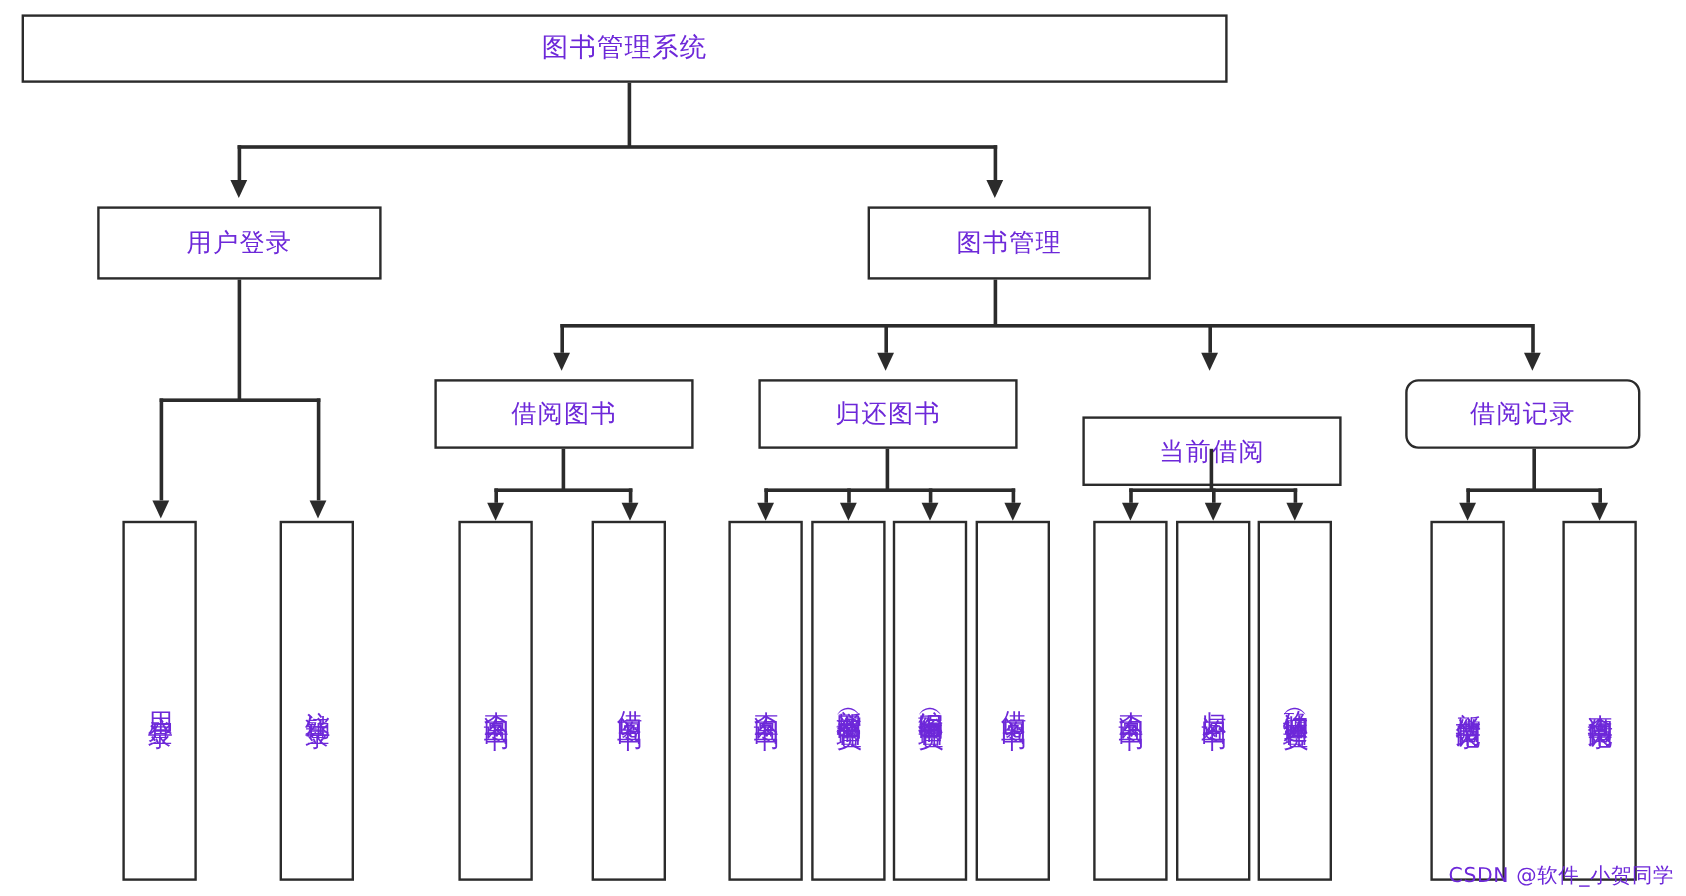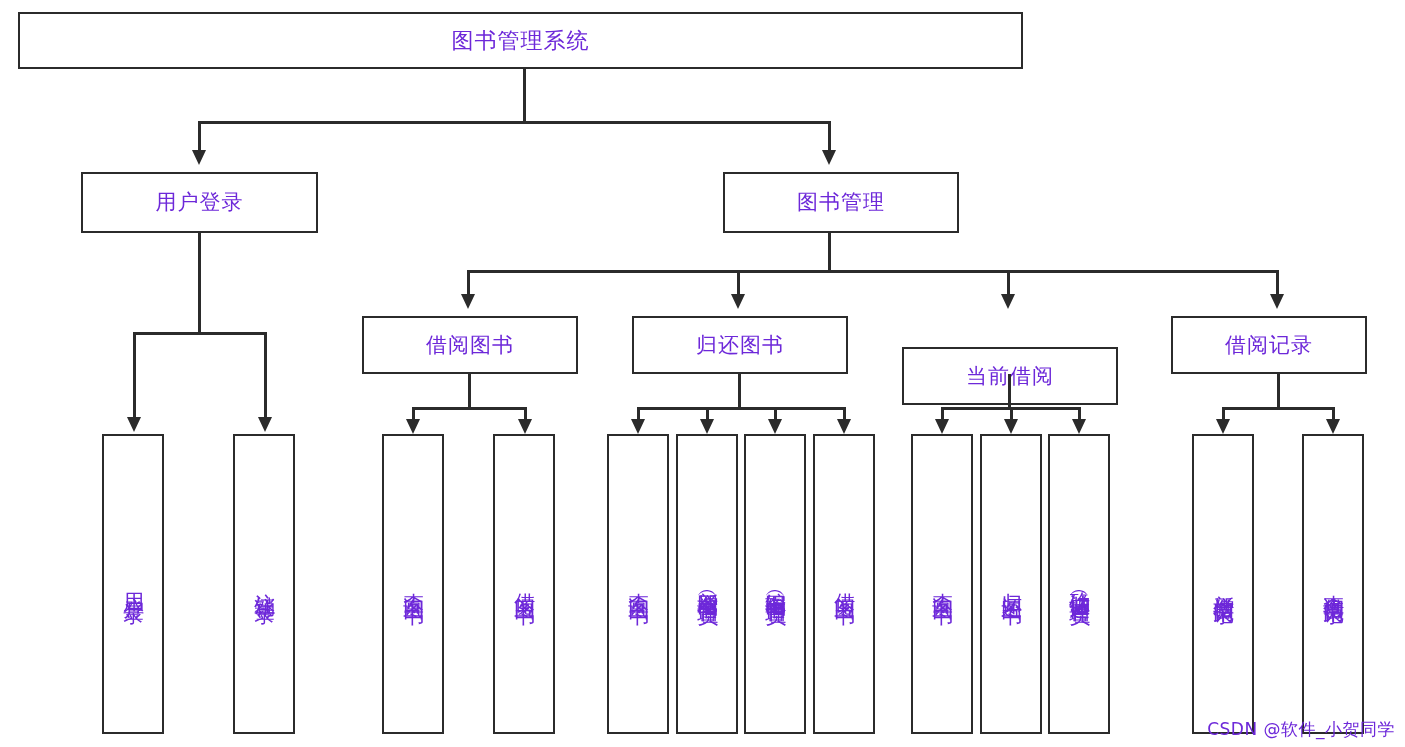--- a/index.html
+++ b/index.html
@@ -128,21 +128,21 @@
 
   <div class="node" style="left:362px;top:316px;width:216px;height:58px;">
     <span class="label">借阅图书</span>
   </div>
   <div class="node" style="left:632px;top:316px;width:216px;height:58px;">
     <span class="label">归还图书</span>
   </div>
   <div class="node" style="left:902px;top:316px;width:216px;height:58px;margin-top:31px;">
     <span class="label">当前借阅</span>
   </div>
-  <div class="node" style="left:1171px;top:316px;width:196px;height:58px;">
+  <div class="node" style="left:1171px;top:316px;width:196px;height:58px;border-radius:11px;">
     <span class="label">借阅记录</span>
   </div>
 
   <div class="ln v" style="left:468px;top:374px;width:3px;height:35px;"></div>
   <div class="ln h" style="left:412px;top:407px;width:115px;height:3px;"></div>
   <div class="ln v" style="left:412px;top:407px;width:3px;height:12px;"></div>
   <div class="ln v" style="left:524px;top:407px;width:3px;height:12px;"></div>
   <div class="arrow" style="left:406px;top:419px;"></div>
   <div class="arrow" style="left:518px;top:419px;"></div>
 

